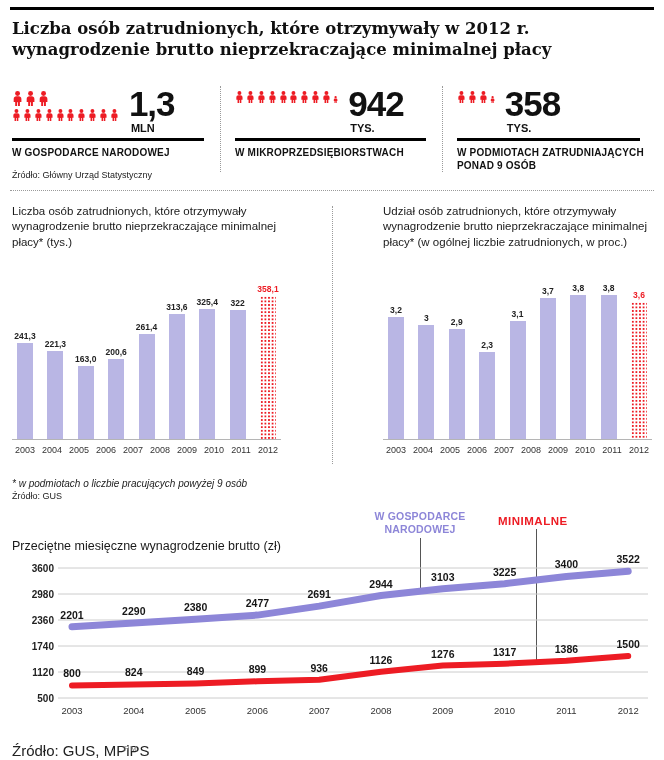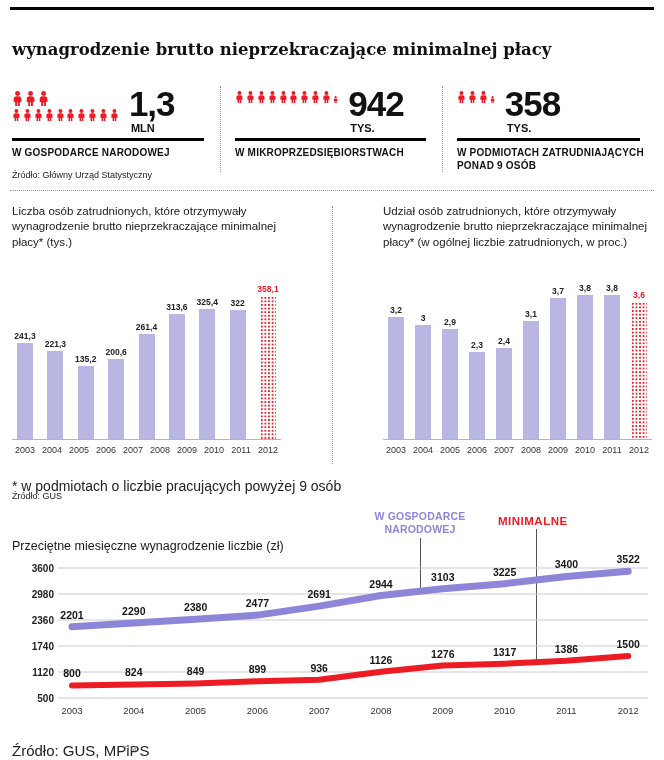--- a/index.html
+++ b/index.html
@@ -54,21 +54,21 @@
   .label-highlight { color:#ed1c24; }
   .bar { width:16px; }
   .bar-highlight {
     background-color:#ffffff;
     background-image:radial-gradient(circle, #ed1c24 1.05px, rgba(255,255,255,0) 1.25px);
     background-size:3.6px 3.6px;
   }
   .years { display:flex; justify-content:space-between; margin-top:5px; }
   .year { width:26px; text-align:center; font-size:9px; color:#333; }
 
-  .footnote { position:absolute; left:12px; top:478px; font-size:14px; color:#222; }
+  .footnote { position:absolute; left:12px; top:478px; font-size:10px; color:#222;font-style:italic; }
   .source-mid { position:absolute; left:12px; top:491px; font-size:9px; color:#222; }
 
   
   .wage { position:absolute; top:508px; left:0; right:0; height:230px; }
   .legend-gn {
     position:absolute; left:356px; top:2px; width:128px; text-align:center;
     color:#8d86d8; font-weight:700; font-size:10.5px; line-height:1.25; letter-spacing:0.2px;
   }
   .legend-min {
     position:absolute; left:498px; top:7px;
@@ -88,21 +88,21 @@
   .credit { position:absolute; left:124px; top:744px; font-size:7.5px; color:#777; letter-spacing:1px; }
 </style>
 </head>
 <body>
 
 <div class="page">
 
   <div class="toprule"></div>
 
   <h1 class="title">
-    <br>
+    <span>Liczba osób zatrudnionych, które otrzymywały w 2012 r.</span><br>
     <span>wynagrodzenie brutto nieprzekraczające minimalnej płacy</span>
   </h1>
 
   <div class="stats">
 
     <div class="stat stat1">
       <div class="stat-top">
         <div class="persons">
             <div class="person-row">
               <svg width="11.1" height="15" viewBox="0 0 10 14">
@@ -268,21 +268,21 @@
         <div class="bars">
             <div class="bar-col">
               <div class="bar-label">241,3</div>
               <div class="bar" style="height: 96.5px; background: rgb(185, 182, 228);"></div>
             </div>
             <div class="bar-col">
               <div class="bar-label">221,3</div>
               <div class="bar" style="height: 88.5px; background: rgb(185, 182, 228);"></div>
             </div>
             <div class="bar-col">
-              <div class="bar-label">135,2</div>
+              <div class="bar-label">163,0</div>
               <div class="bar" style="height: 72.7px; background: rgb(185, 182, 228);"></div>
             </div>
             <div class="bar-col">
               <div class="bar-label">200,6</div>
               <div class="bar" style="height: 80.2px; background: rgb(185, 182, 228);"></div>
             </div>
             <div class="bar-col">
               <div class="bar-label">261,4</div>
               <div class="bar" style="height: 104.6px; background: rgb(185, 182, 228);"></div>
             </div>
@@ -332,24 +332,20 @@
             </div>
             <div class="bar-col">
               <div class="bar-label">2,9</div>
               <div class="bar" style="height: 110.2px; background: rgb(185, 182, 228);"></div>
             </div>
             <div class="bar-col">
               <div class="bar-label">2,3</div>
               <div class="bar" style="height: 87.4px; background: rgb(185, 182, 228);"></div>
             </div>
             <div class="bar-col">
-              <div class="bar-label">2,4</div>
-              <div class="bar" style="height: 91.2px; background: rgb(185, 182, 228);"></div>
-            </div>
-            <div class="bar-col">
               <div class="bar-label">3,1</div>
               <div class="bar" style="height: 117.8px; background: rgb(185, 182, 228);"></div>
             </div>
             <div class="bar-col">
               <div class="bar-label">3,7</div>
               <div class="bar" style="height: 140.6px; background: rgb(185, 182, 228);"></div>
             </div>
             <div class="bar-col">
               <div class="bar-label">3,8</div>
               <div class="bar" style="height: 144.4px; background: rgb(185, 182, 228);"></div>
@@ -380,21 +376,21 @@
   </div>
 
   <div class="footnote">* w podmiotach o liczbie pracujących powyżej 9 osób</div>
   <div class="source-mid">Źródło: GUS</div>
 
   <div class="wage">
     <div class="legend-gn">W GOSPODARCE NARODOWEJ</div>
     <div class="pointer pointer-gn"></div>
     <div class="legend-min">MINIMALNE</div>
     <div class="pointer pointer-min"></div>
-    <div class="wage-title">Przeciętne miesięczne wynagrodzenie liczbie (zł)</div>
+    <div class="wage-title">Przeciętne miesięczne wynagrodzenie brutto (zł)</div>
     <svg id="wage-svg" class="wage-svg" width="648" height="176">
         <line x1="50" y1="14.0" x2="640" y2="14.0" stroke="#cccccc" stroke-width="1"></line>
         <text x="46" y="17.5" text-anchor="end" class="ytick">3600</text>
         <line x1="50" y1="40.0" x2="640" y2="40.0" stroke="#cccccc" stroke-width="1"></line>
         <text x="46" y="43.5" text-anchor="end" class="ytick">2980</text>
         <line x1="50" y1="66.0" x2="640" y2="66.0" stroke="#cccccc" stroke-width="1"></line>
         <text x="46" y="69.5" text-anchor="end" class="ytick">2360</text>
         <line x1="50" y1="92.0" x2="640" y2="92.0" stroke="#cccccc" stroke-width="1"></line>
         <text x="46" y="95.5" text-anchor="end" class="ytick">1740</text>
         <line x1="50" y1="118.0" x2="640" y2="118.0" stroke="#cccccc" stroke-width="1"></line>

